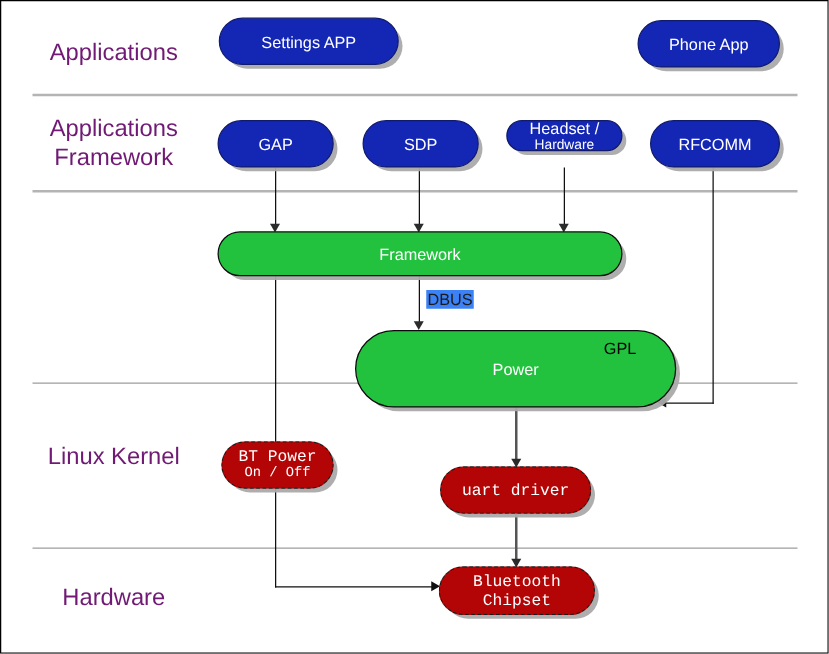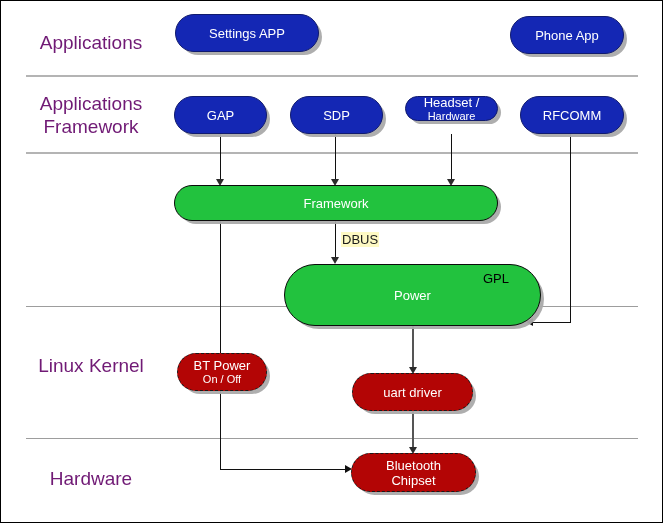--- a/index.html
+++ b/index.html
@@ -87,37 +87,38 @@
     background: #1427b4;
     border: 1px solid #101a6e;
   }
   .node.green {
     background: #22c23e;
     border: 1px solid #0b0b0b;
   }
   .node.red {
     background: #b30505;
     border: 1px dashed #1a1a1a;
+    font-family: Liberation Mono, monospace;
   }
   .node .line1 { font-size: 13px; line-height: 15px; }
   .node .line2 { font-size: 11px; line-height: 13px; }
 
   .node-badge {
     position: absolute;
     color: #000000;
     font-size: 13px;
     z-index: 4;
   }
 
   .edge-label {
     position: absolute;
     color: #1a1a1a;
     font-size: 13px;
     z-index: 4;
-    background: #fef9c3;
+    background: #3b82f6;
     padding: 0 1px;
   }
 </style>
 </head>
 <body>
 
 <div id="canvas">
 
   <div class="divider thick" style="left:25px; top:74px;  width:612px;"></div>
   <div class="divider thick" style="left:25px; top:151px; width:612px;"></div>

